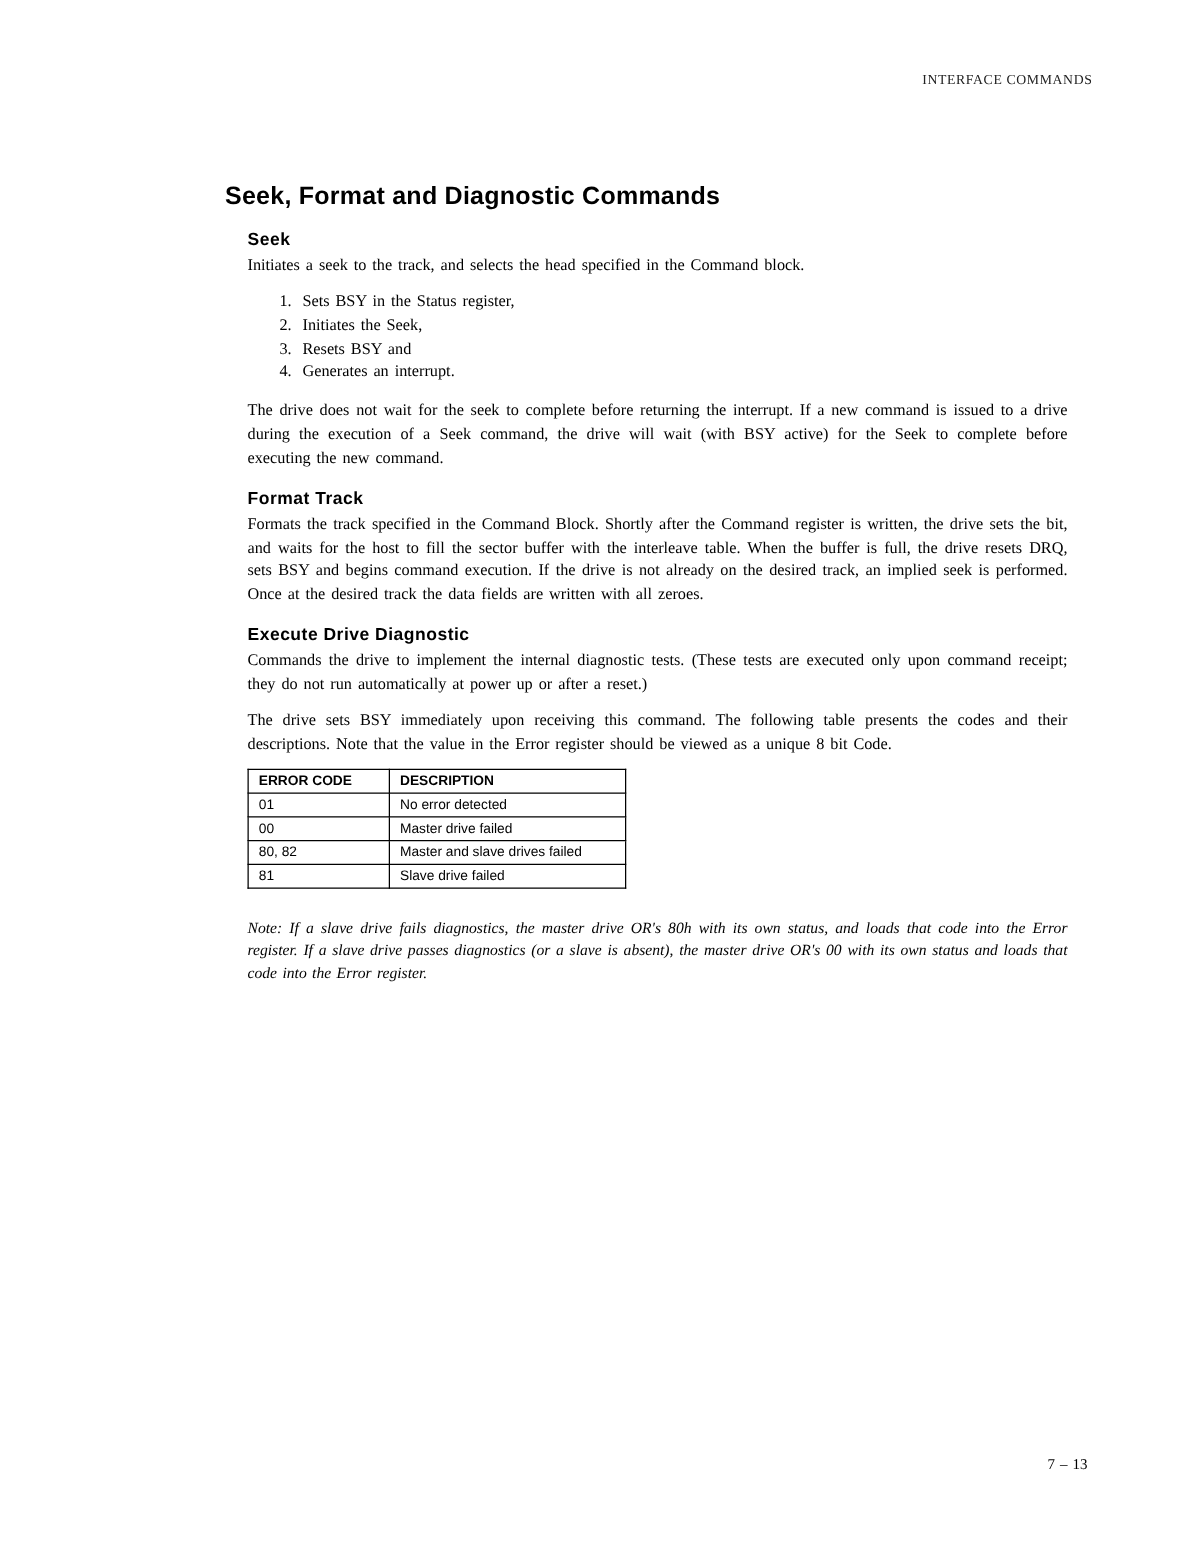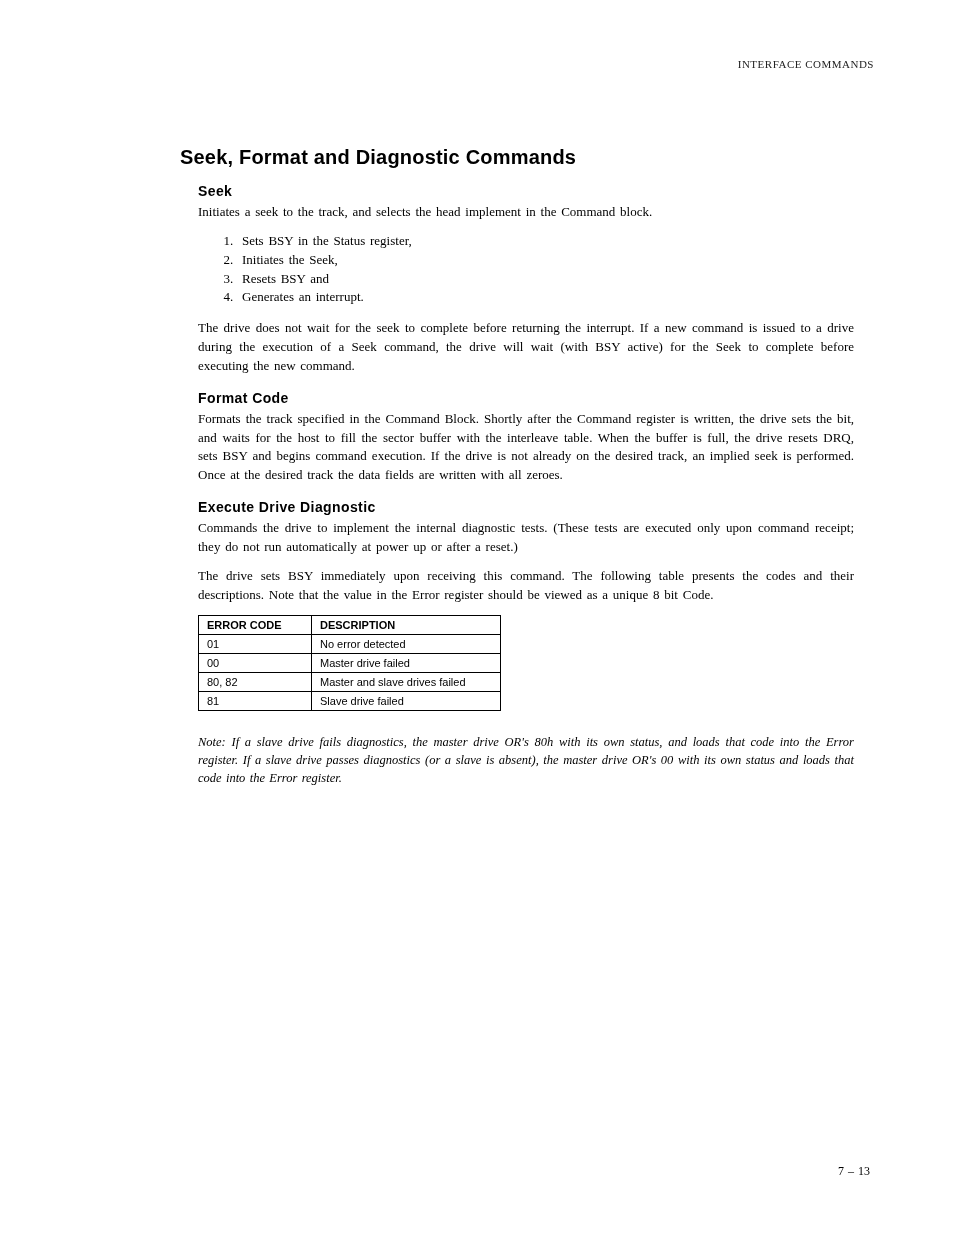--- a/index.html
+++ b/index.html
@@ -105,30 +105,30 @@
 </head>
 <body>
 
 <div class="page">
   <div class="header-right">INTERFACE COMMANDS</div>
 
   <div class="content">
     <h1 class="main-title">Seek, Format and Diagnostic Commands</h1>
 
     <h2 class="sub-title">Seek</h2>
-    <p class="body">Initiates a seek to the track, and selects the head implement in the Command block.</p>
+    <p class="body">Initiates a seek to the track, and selects the head specified in the Command block.</p>
     <ol class="numlist">
       <li>Sets BSY in the Status register,</li>
       <li>Initiates the Seek,</li>
       <li>Resets BSY and</li>
       <li>Generates an interrupt.</li>
     </ol>
     <p class="body">The drive does not wait for the seek to complete before returning the interrupt. If a new command is issued to a drive during the execution of a Seek command, the drive will wait (with BSY active) for the Seek to complete before executing the new command.</p>
 
-    <h2 class="sub-title">Format Code</h2>
+    <h2 class="sub-title">Format Track</h2>
     <p class="body">Formats the track specified in the Command Block. Shortly after the Command register is written, the drive sets the  bit, and waits for the host to fill the sector buffer with the interleave table. When the buffer is full, the drive resets DRQ, sets BSY and begins command execution. If the drive is not already on the desired track, an implied seek is performed. Once at the desired track the data fields are written with all zeroes.</p>
 
     <h2 class="sub-title">Execute Drive Diagnostic</h2>
     <p class="body">Commands the drive to implement the internal diagnostic tests. (These tests are executed only upon command receipt; they do not run automatically at power up or after a reset.)</p>
     <p class="body">The drive sets BSY immediately upon receiving this command. The following table presents the codes and their descriptions. Note that the value in the Error register should be viewed as a unique 8 bit Code.</p>
 
     <table class="error-table">
       <tbody>
           <tr>
         <th>ERROR CODE</th>

